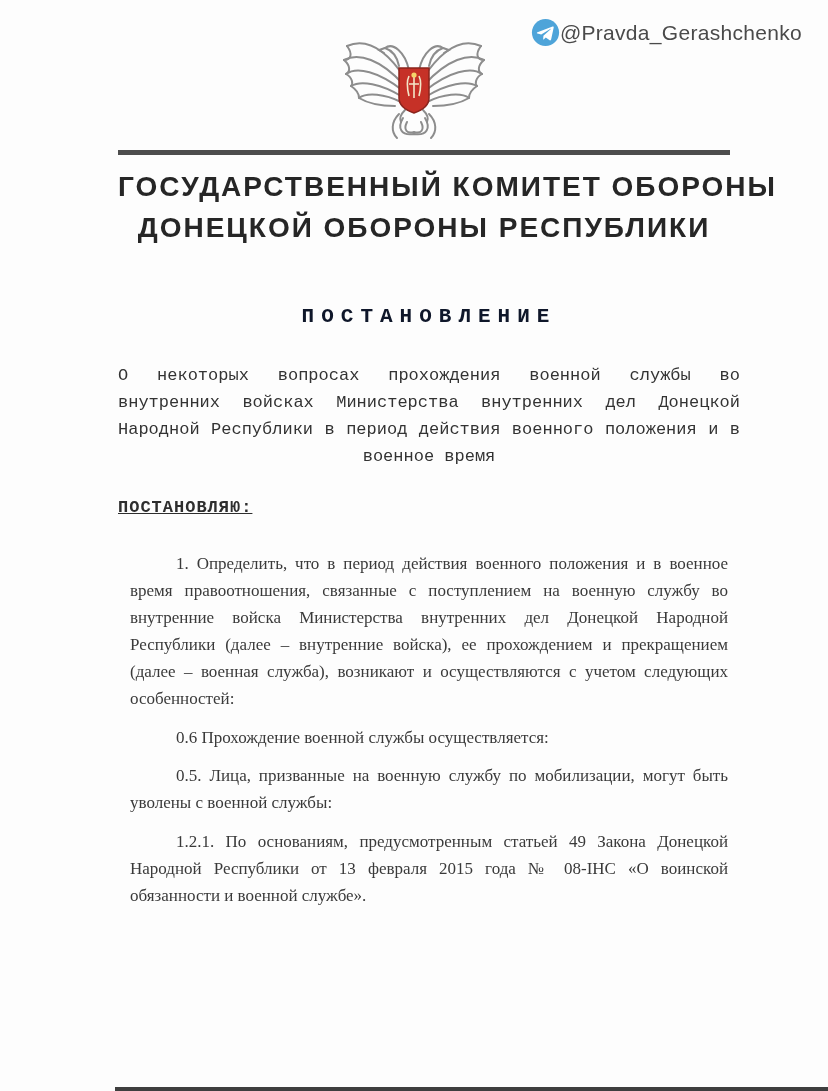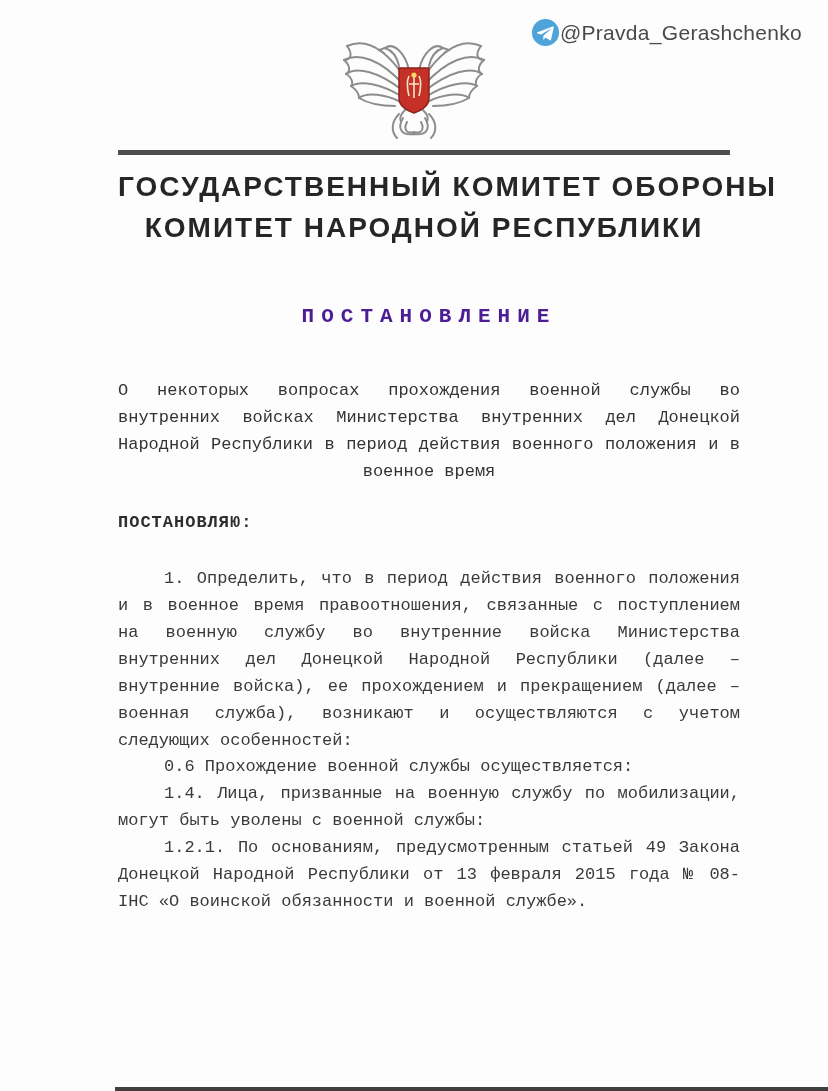--- a/index.html
+++ b/index.html
@@ -74,42 +74,43 @@
     font-family: "Liberation Mono", "DejaVu Sans Mono", monospace;
     color: #3a3a3a;
     font-size: 17px;
     line-height: 1.58;
   }
   .doc-title {
     text-align: center;
     font-weight: bold;
     font-size: 21px;
     letter-spacing: 7px;
-    color: #4c1d95;
-    margin-bottom: 45px;
+    color: #0f172a;
+    margin-bottom: 30px;
   }
   .doc-subject {
     font-weight: normal;
     color: #333333;
     text-align: justify;
     text-align-last: center;
     margin-bottom: 24px;
   }
   .para {
     text-align: justify;
     text-indent: 46px;
   }
   .preamble { margin-bottom: 26px; }
   .resolve-word {
     font-weight: bold;
     letter-spacing: 1px;
     color: #2e2e2e;
     margin-bottom: 30px;
+    text-decoration: underline;
   }
-  .clauses .para { margin: 0; }
+  .clauses .para { margin: 12px; font-family: Liberation Serif, serif; }
 
   
   .bottom-edge {
     position: absolute;
     bottom: 0;
     left: 115px;
     right: 0;
     height: 4px;
     background: #3f3f3f;
   }
@@ -162,32 +163,32 @@
       <path d="M80 50 C82 54, 82 62, 80 70"></path>
       <path d="M75 48 v24 M70 58 h10"></path>
       <circle cx="75" cy="49" r="2.6" fill="#f5d46a" stroke="none"></circle>
     </g>
   </svg>
 </div>
 
 <div class="letterhead">
   <hr class="double-rule">
   <div class="lh-line">ГОСУДАРСТВЕННЫЙ КОМИТЕТ ОБОРОНЫ</div>
-  <div class="lh-line">КОМИТЕТ НАРОДНОЙ РЕСПУБЛИКИ</div>
+  <div class="lh-line">ДОНЕЦКОЙ ОБОРОНЫ РЕСПУБЛИКИ</div>
 </div>
 
 <div class="doc">
   <div class="doc-title">ПОСТАНОВЛЕНИЕ</div>
 
   <div class="doc-subject">О некоторых вопросах прохождения военной службы во внутренних войсках Министерства внутренних дел Донецкой Народной Республики в период действия военного положения и в военное время</div>
 
 
   <div class="resolve-word">ПОСТАНОВЛЯЮ:</div>
 
   <div class="clauses">
     <p class="para">1. Определить, что в период действия военного положения и в военное время правоотношения, связанные с поступлением на военную службу во внутренние войска Министерства внутренних дел Донецкой Народной Республики (далее – внутренние войска), ее прохождением и прекращением (далее – военная служба), возникают и осуществляются с учетом следующих особенностей:</p>
     <p class="para">0.6 Прохождение военной службы осуществляется:</p>
-    <p class="para">1.4. Лица, призванные на военную службу по мобилизации, могут быть уволены с военной службы:</p>
+    <p class="para">0.5. Лица, призванные на военную службу по мобилизации, могут быть уволены с военной службы:</p>
     <p class="para">1.2.1. По основаниям, предусмотренным статьей 49 Закона Донецкой Народной Республики от 13 февраля 2015 года № 08-IHC «О воинской обязанности и военной службе».</p>
   </div>
 </div>
 
 <div class="bottom-edge"></div>
 
 </body></html>

